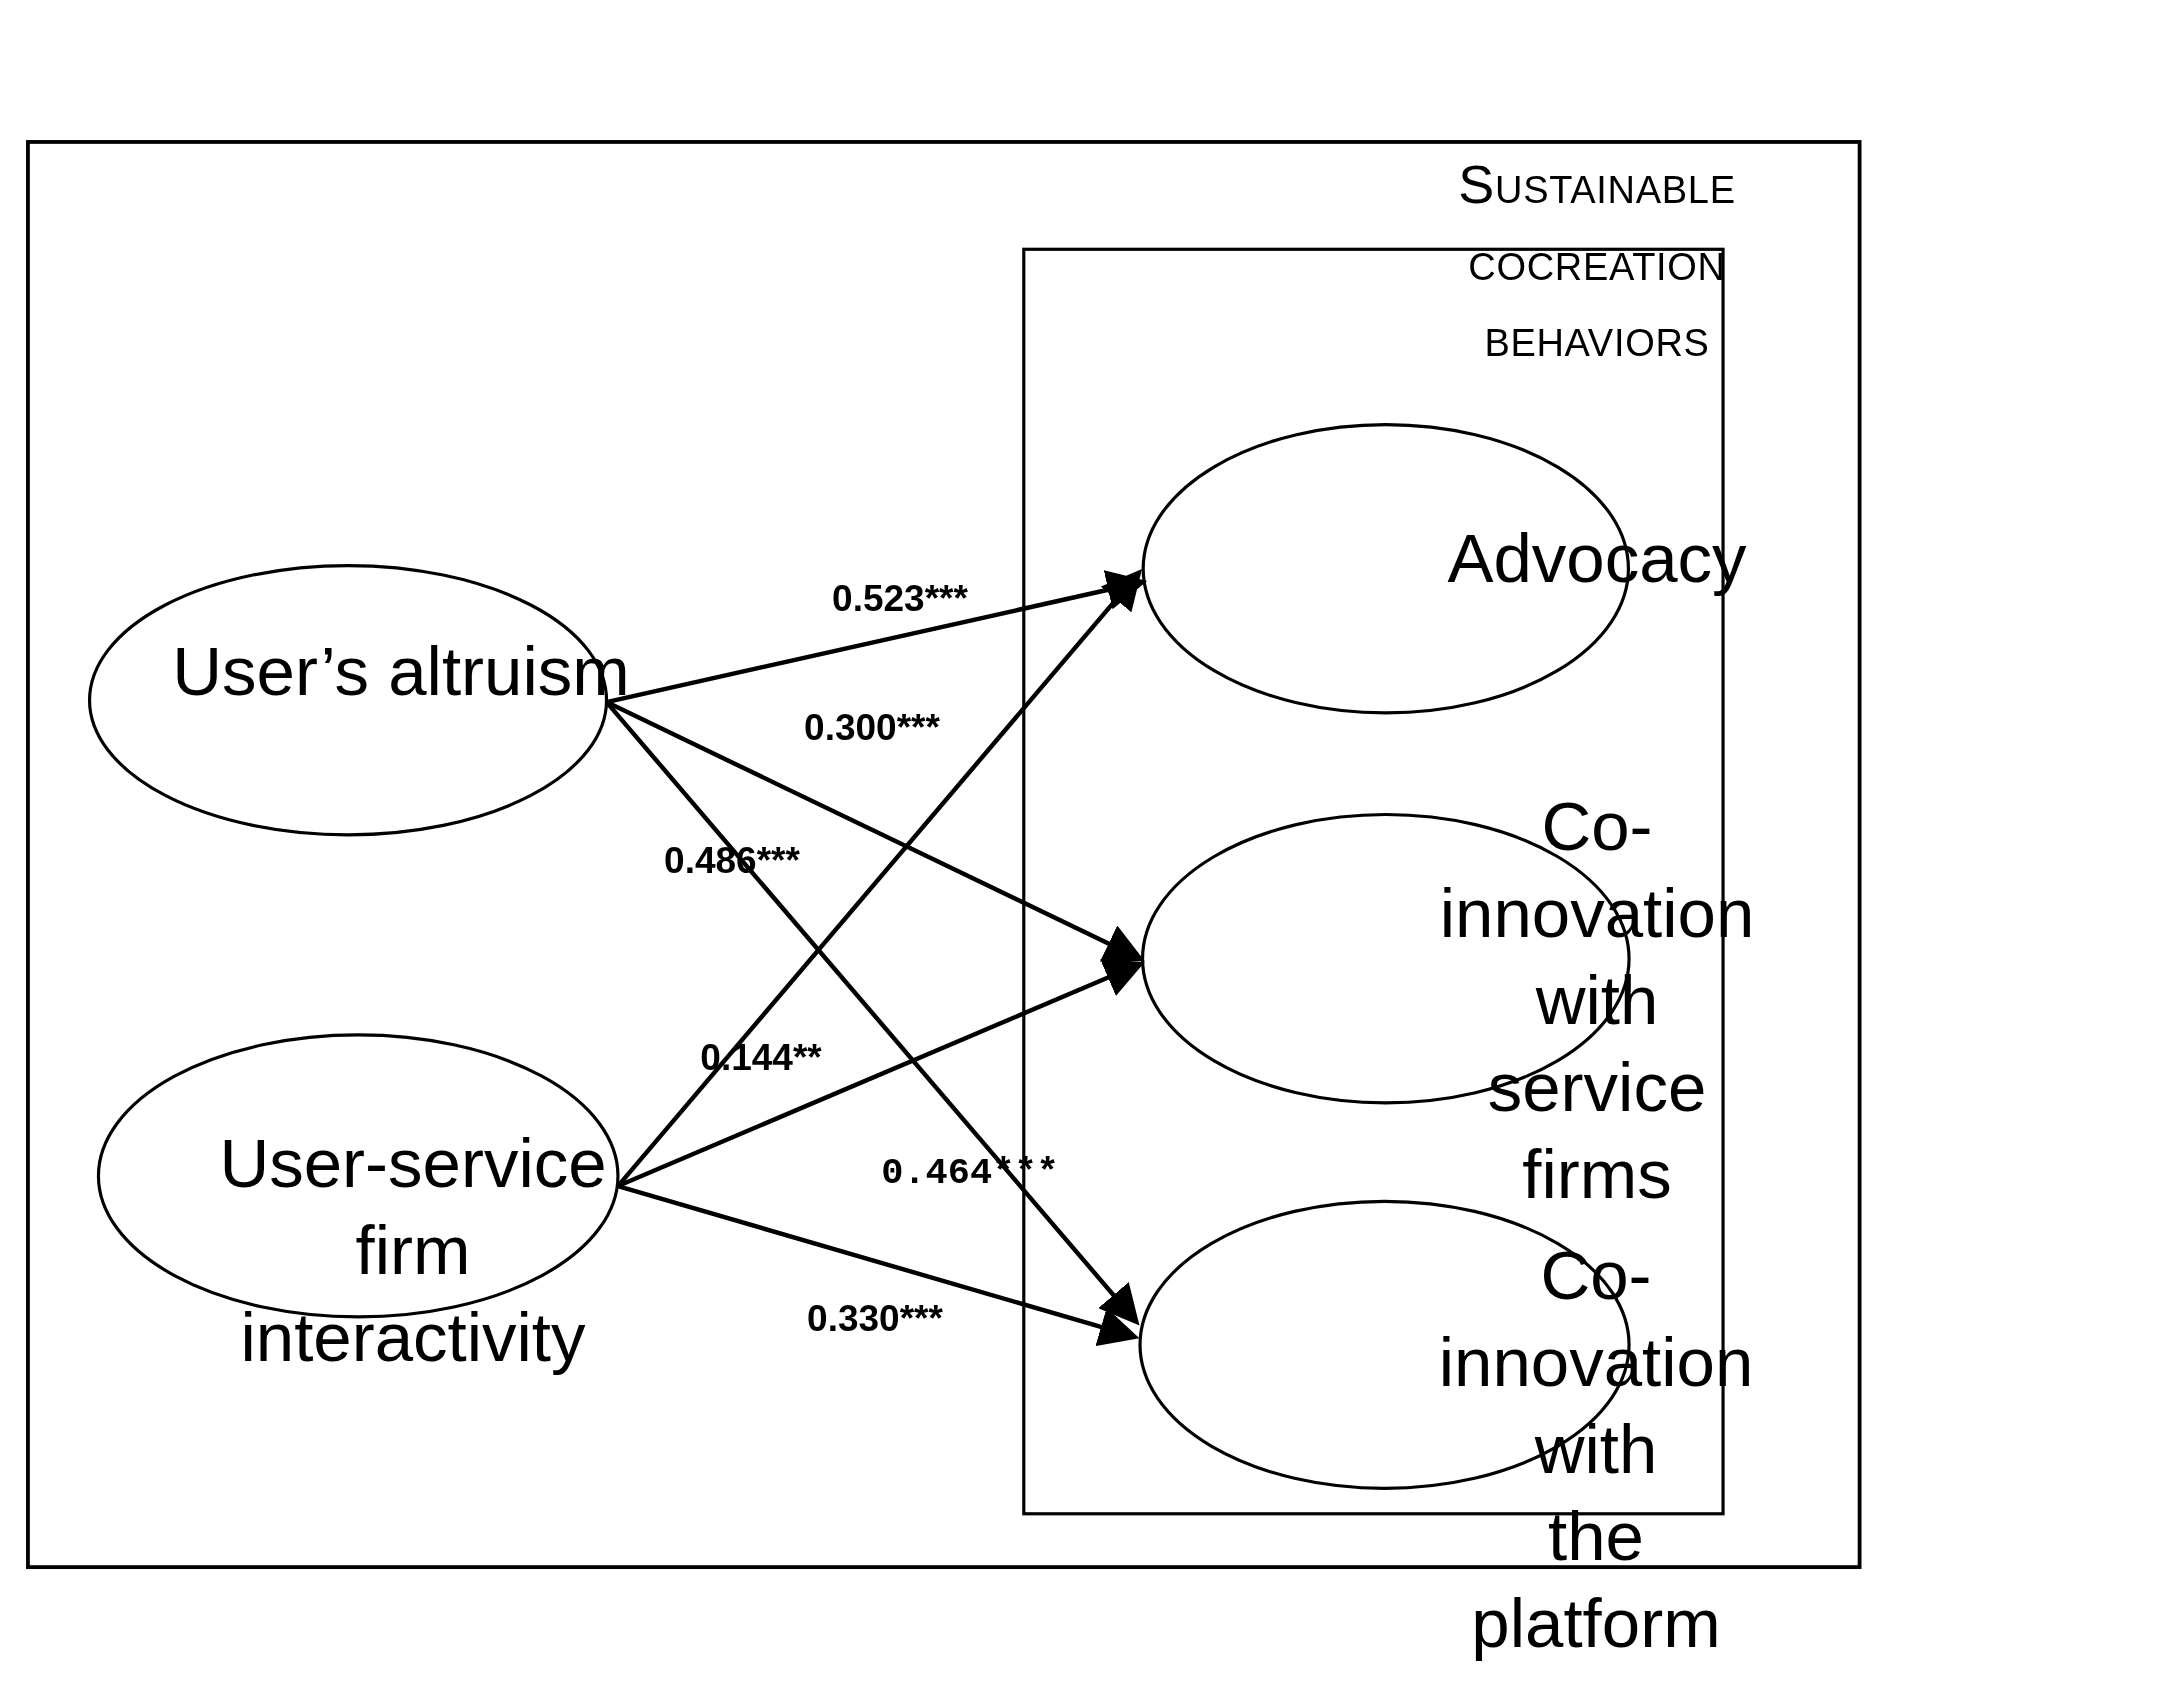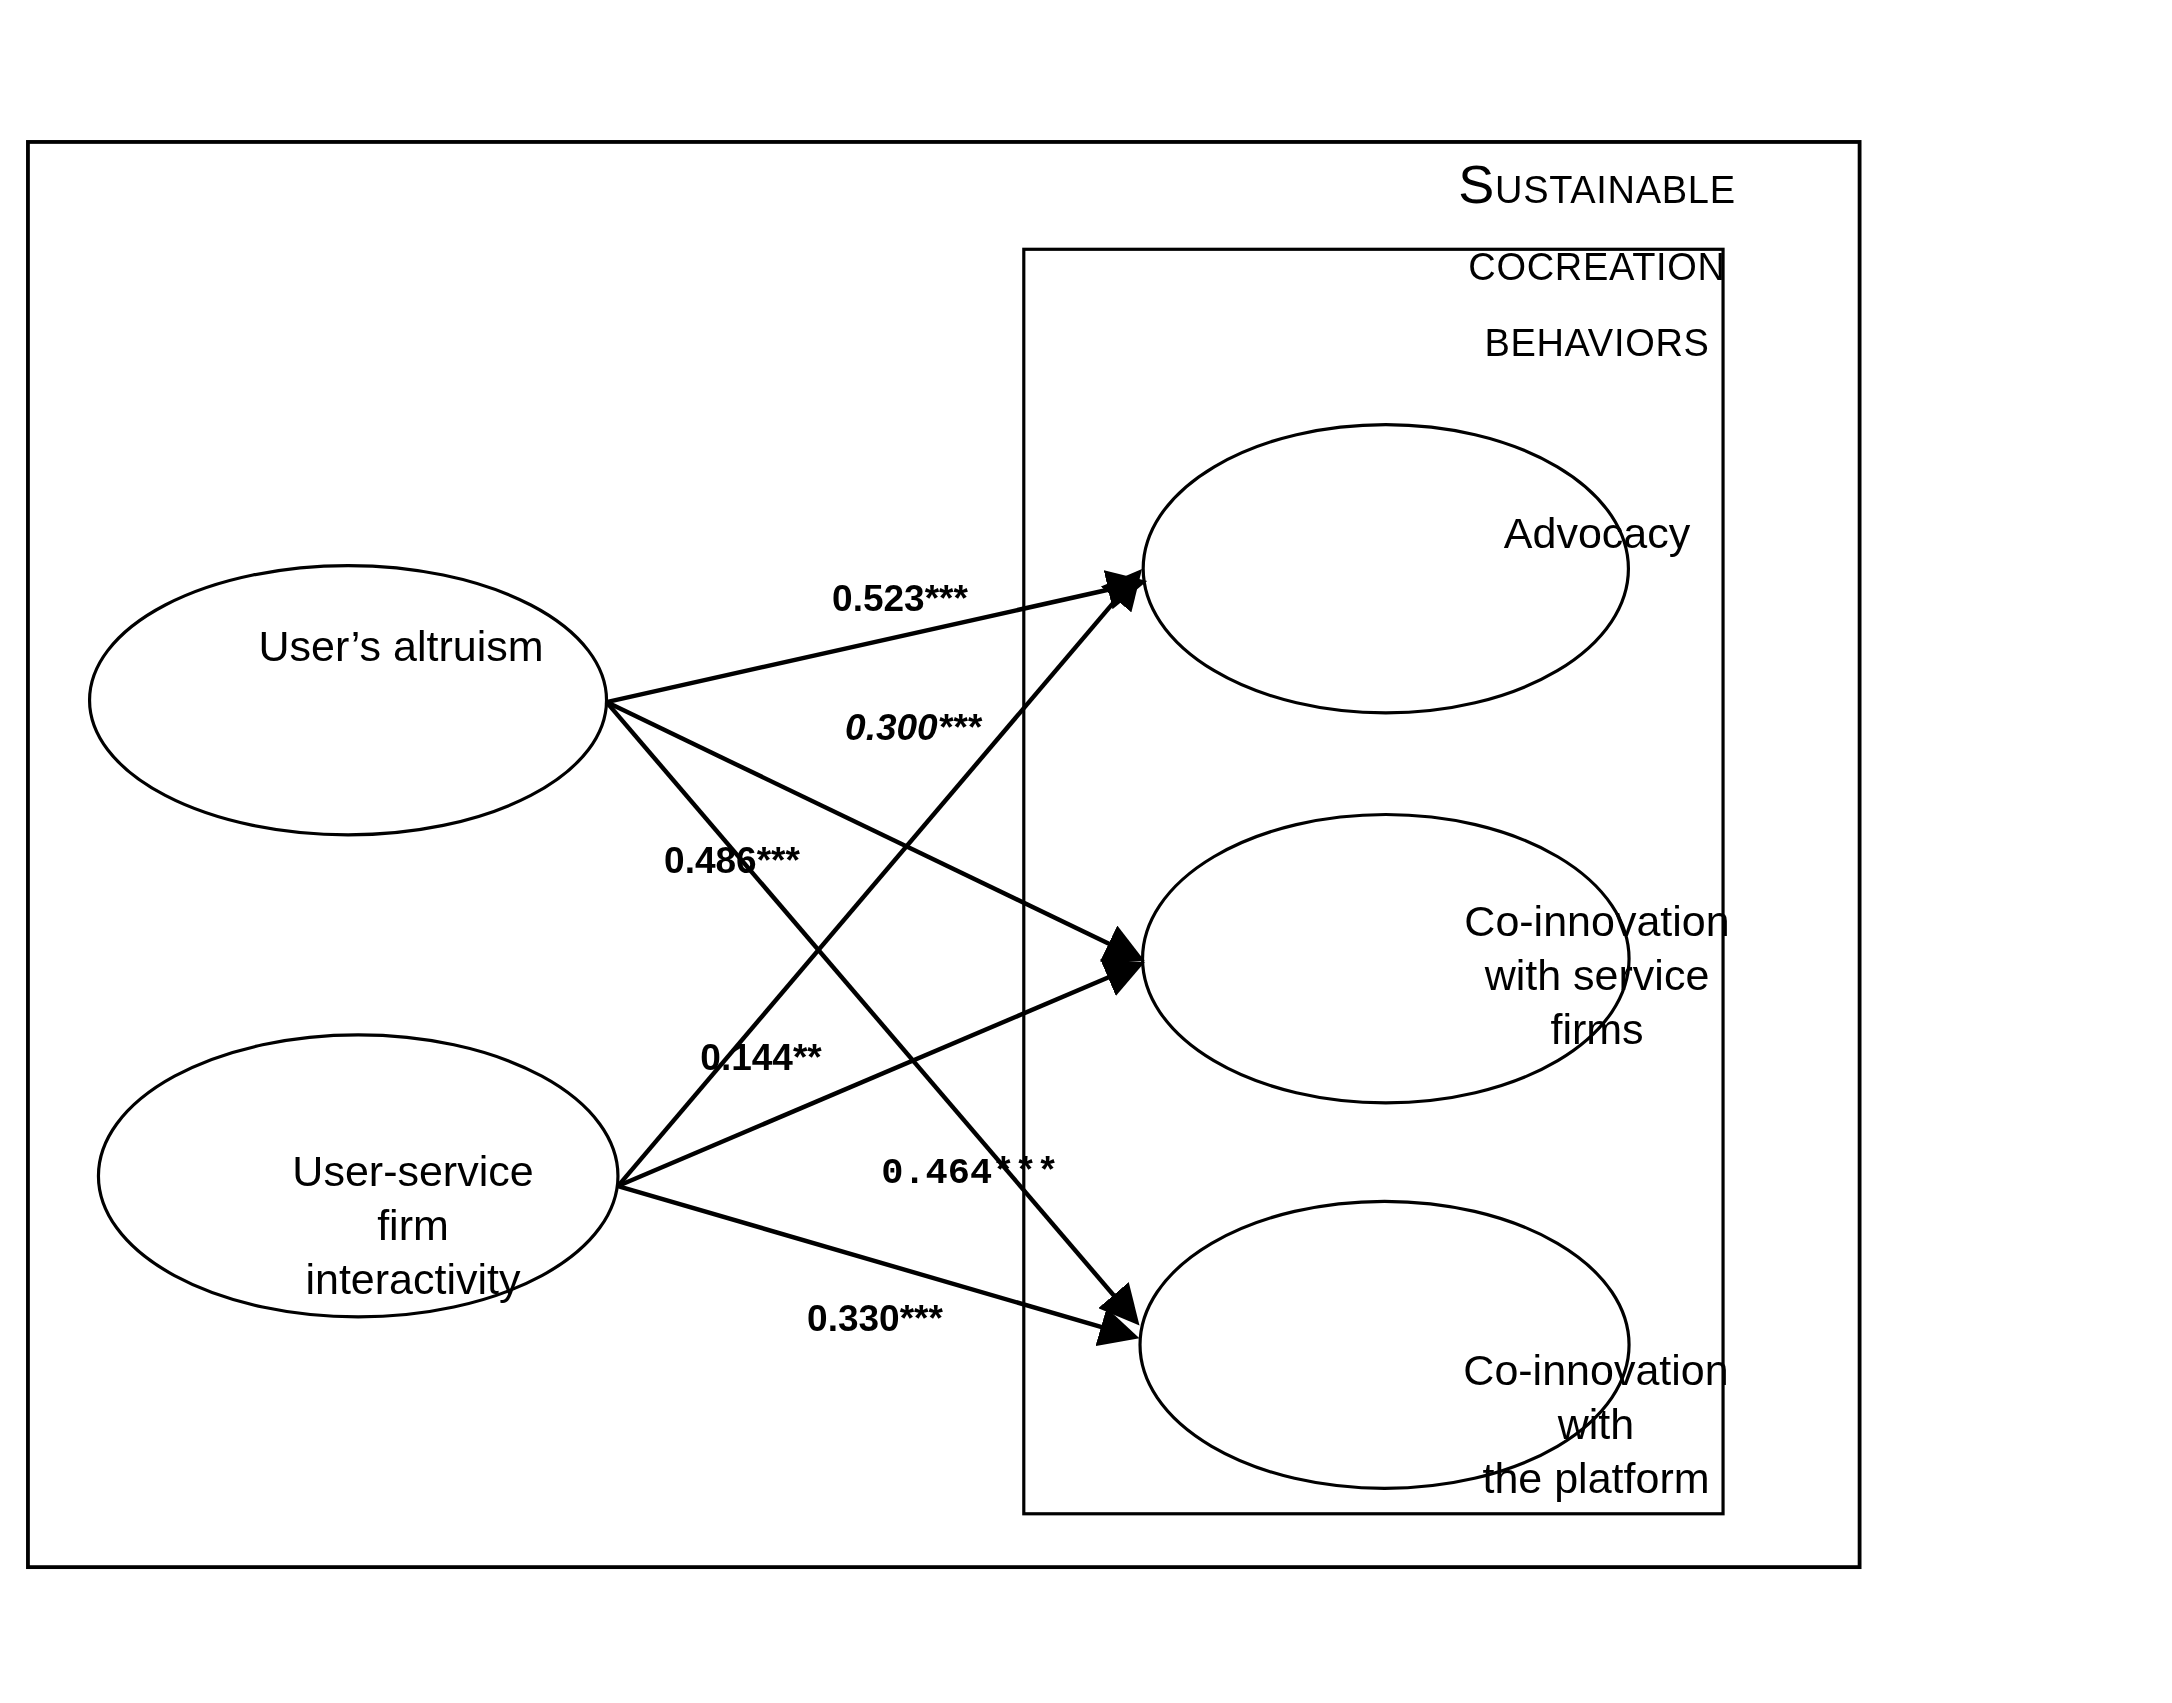--- a/index.html
+++ b/index.html
@@ -24,22 +24,23 @@
     height: 100%;
   }
   .label {
     position: absolute;
     transform: translate(-50%, -50%);
     text-align: center;
     white-space: pre-line;
     color: #000000;
   }
   .node-label {
-    font-size: 43px;
+    font-size: 69px;
     line-height: 1.26;
+    margin-top: 26px;
   }
   .box-title {
     font-size: 54px;
     line-height: 1.42;
     font-variant: small-caps;
     letter-spacing: 0.7px;
   }
   .coef {
     font-size: 37px;
     font-weight: bold;
@@ -87,20 +88,20 @@
 interactivity</div>
 
   <div class="label node-label" style="left:1597px; top:533px;">Advocacy</div>
   <div class="label node-label" style="left:1597px; top:975px;">Co-innovation
 with service
 firms</div>
   <div class="label node-label" style="left:1596px; top:1424px;">Co-innovation with
 the platform</div>
 
   <div class="label coef" style="left:864px; top:599px;margin-left:36px;">0.523***</div>
-  <div class="label coef" style="left:913px; top:728px;font-style:italic;">0.300***</div>
+  <div class="label coef" style="left:872px; top:728px;">0.300***</div>
   <div class="label coef" style="left:732px; top:861px;">0.486***</div>
   <div class="label coef" style="left:761px; top:1058px;">0.144**</div>
   <div class="label coef" style="left:970px; top:1173px;font-family:Liberation Mono, monospace;">0.464***</div>
   <div class="label coef" style="left:875px; top:1319px;">0.330***</div>
 
 </div>
 
 
 </body></html>

